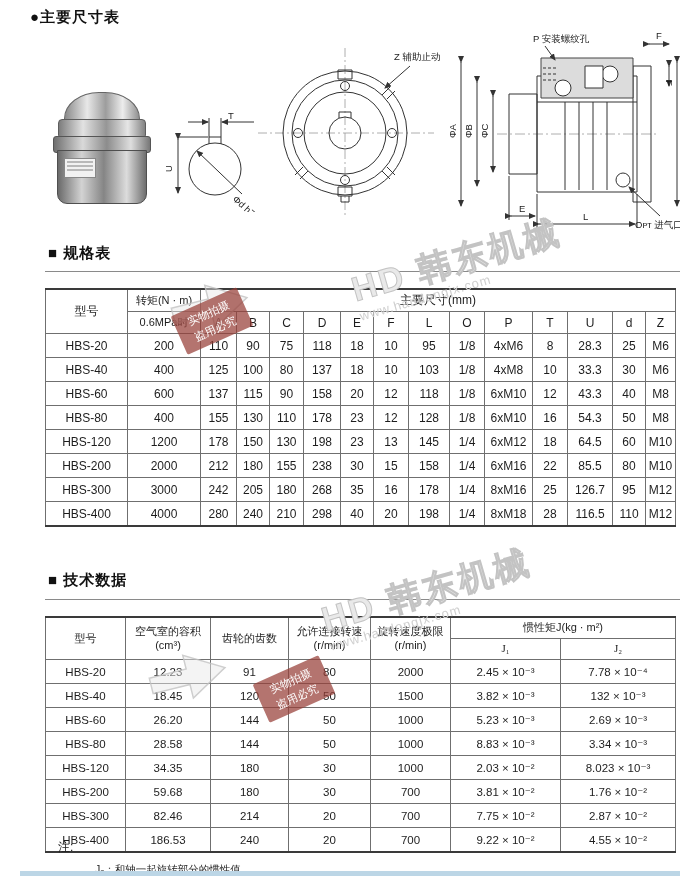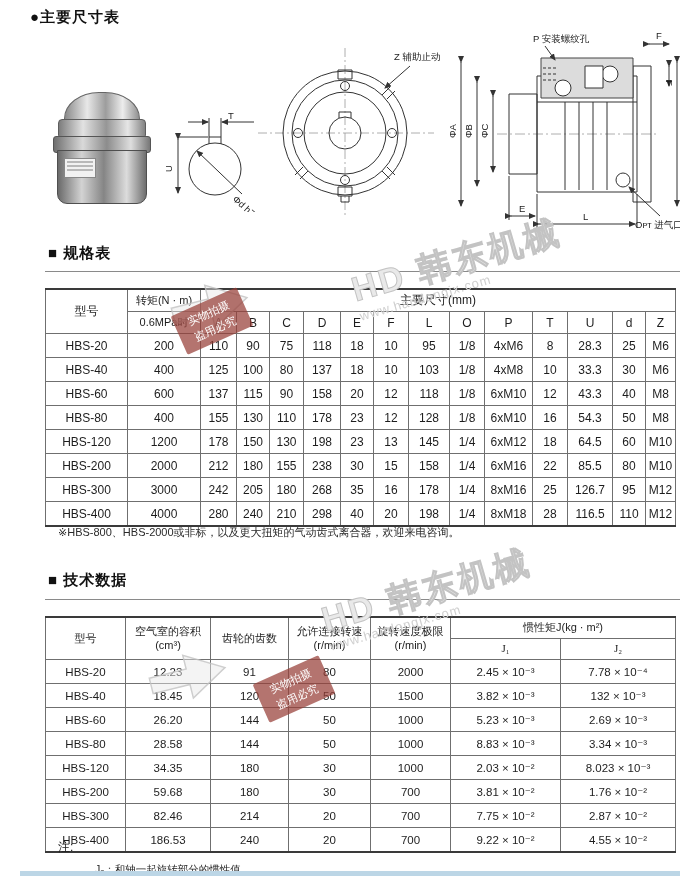--- a/index.html
+++ b/index.html
@@ -357,21 +357,20 @@
           <td>1/4</td>
           <td>8xM18</td>
           <td>28</td>
           <td>116.5</td>
           <td>110</td>
           <td>M12</td>
         </tr>
       </tbody>
   </table>
 
-  <div class="abs note-text" style="left:38px;top:525px;">※HBS-800、HBS-2000或非标，以及更大扭矩的气动齿式离合器，欢迎来电咨询。</div>
 
   <div class="abs sec-title" style="left:28px;top:571px;">■ 技术数据</div>
   <div class="abs rule" style="left:25px;top:599px;width:655px;"></div>
 
   <table class="tech abs" style="left:25px;top:616px;">
     <colgroup>
       <col style="width:80px">
         <col style="width:85px">
         <col style="width:78px">
       <col style="width:82px">

